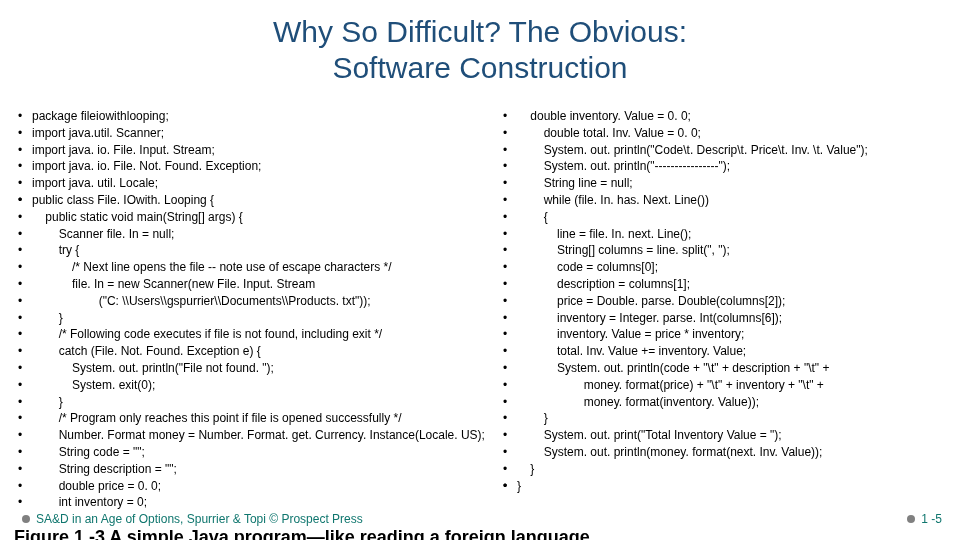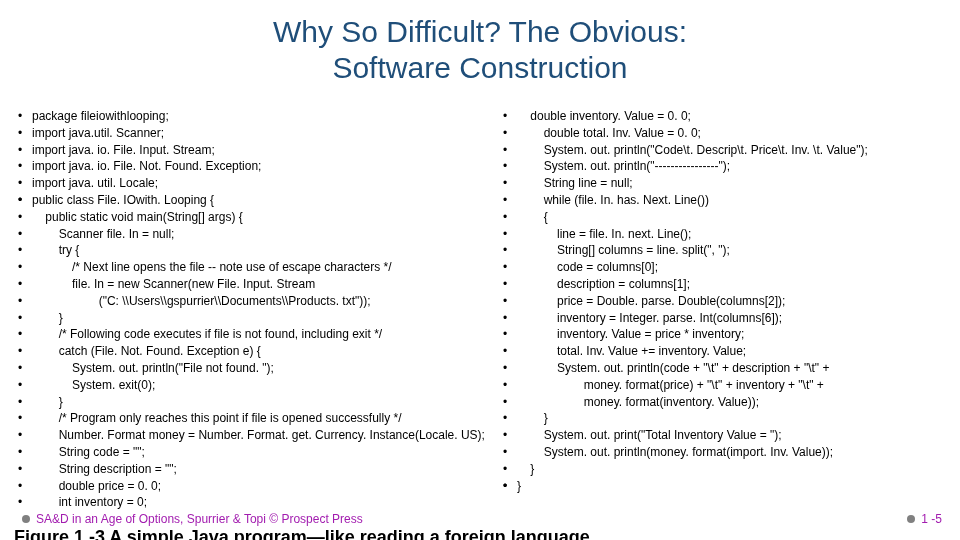--- a/index.html
+++ b/index.html
@@ -53,21 +53,21 @@
   .footer {
     position: absolute;
     bottom: 14px;
     left: 0;
     right: 0;
     display: flex;
     justify-content: space-between;
     align-items: center;
     padding: 0 18px 0 22px;
     font-size: 12px;
-    color: #a21caf;
+    color: #0f766e;
   }
   .footer .dot {
     display: inline-block;
     width: 8px;
     height: 8px;
     border-radius: 50%;
     background: #808080;
     margin-right: 6px;
     vertical-align: middle;
   }
@@ -129,21 +129,21 @@
         <li>            description = columns[1];</li>
         <li>            price = Double. parse. Double(columns[2]);</li>
         <li>            inventory = Integer. parse. Int(columns[6]);</li>
         <li>            inventory. Value = price * inventory;</li>
         <li>            total. Inv. Value += inventory. Value;</li>
         <li>            System. out. println(code + "\t" + description + "\t" +</li>
         <li>                    money. format(price) + "\t" + inventory + "\t" +</li>
         <li>                    money. format(inventory. Value));</li>
         <li>        }</li>
         <li>        System. out. print("Total Inventory Value = ");</li>
-        <li>        System. out. println(money. format(import. Inv. Value));</li>
+        <li>        System. out. println(money. format(next. Inv. Value));</li>
         <li>    }</li>
         <li></li>
         <li>}</li>
       </ul>
   </div>
 </div>
 
 <div class="caption">Figure 1 -3 A simple Java program—like reading a foreign language</div>
 
 <div class="footer">

